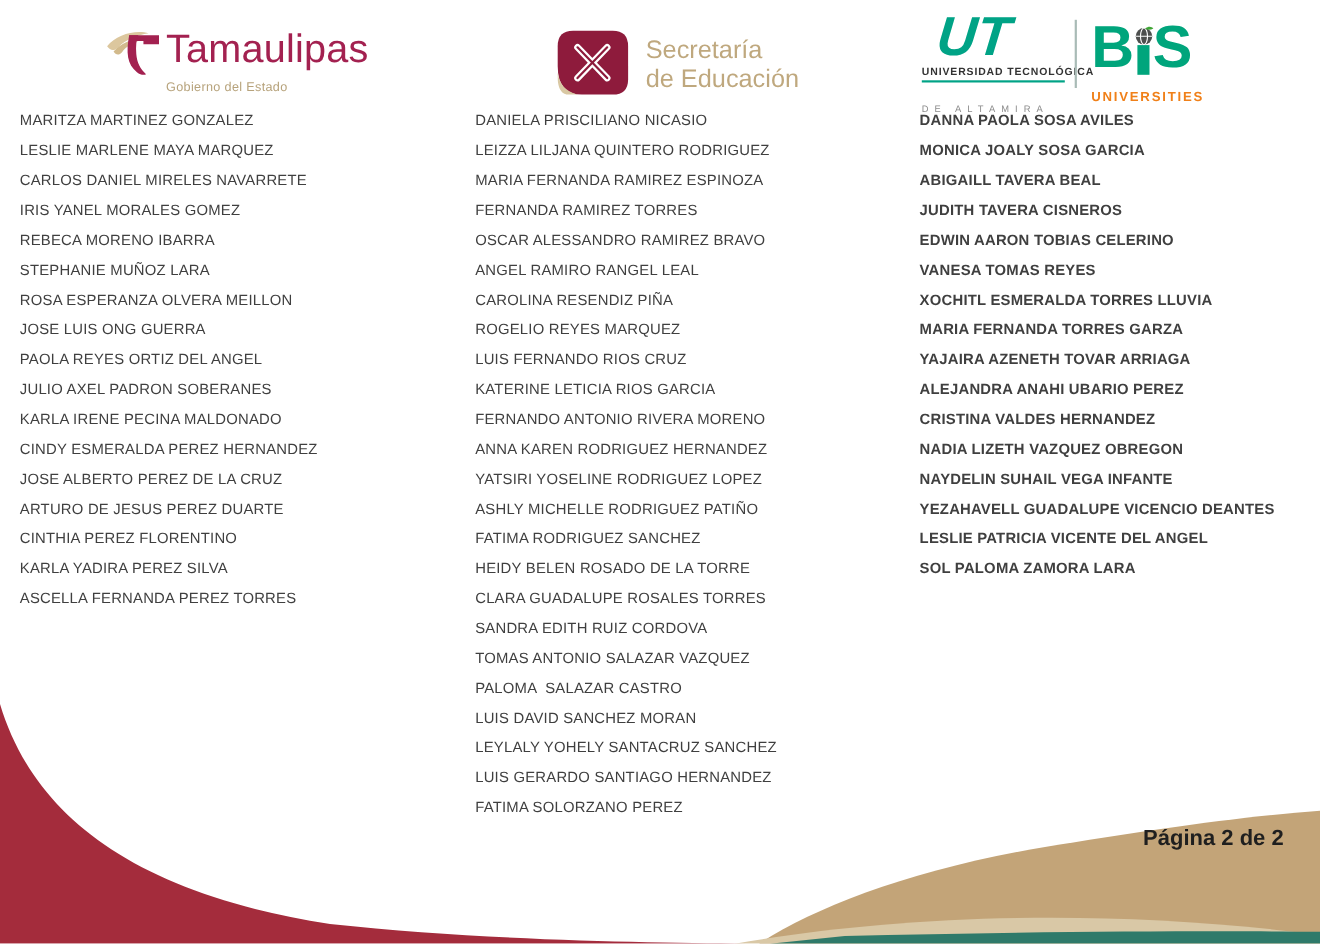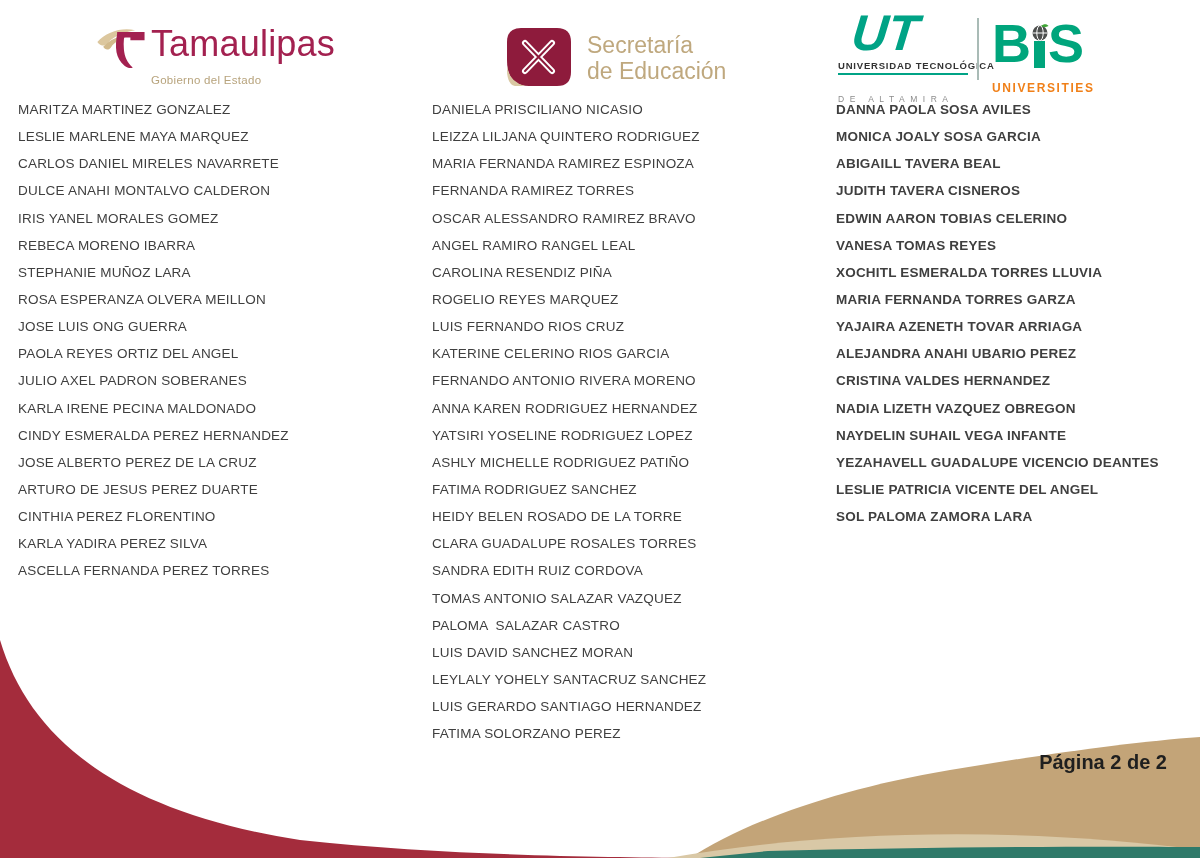--- a/index.html
+++ b/index.html
@@ -104,21 +104,20 @@
       </span>
       <span class="bis-letter">S</span>
     </div>
     <div class="bis-sub">UNIVERSITIES</div>
   </div>
 
   <div class="col col-1">
       <div class="name-item">MARITZA MARTINEZ GONZALEZ</div>
       <div class="name-item">LESLIE MARLENE MAYA MARQUEZ</div>
       <div class="name-item">CARLOS DANIEL MIRELES NAVARRETE</div>
-      <div class="name-item">DULCE ANAHI MONTALVO CALDERON</div>
       <div class="name-item">IRIS YANEL MORALES GOMEZ</div>
       <div class="name-item">REBECA MORENO IBARRA</div>
       <div class="name-item">STEPHANIE MUÑOZ LARA</div>
       <div class="name-item">ROSA ESPERANZA OLVERA MEILLON</div>
       <div class="name-item">JOSE LUIS ONG GUERRA</div>
       <div class="name-item">PAOLA REYES ORTIZ DEL ANGEL</div>
       <div class="name-item">JULIO AXEL PADRON SOBERANES</div>
       <div class="name-item">KARLA IRENE PECINA MALDONADO</div>
       <div class="name-item">CINDY ESMERALDA PEREZ HERNANDEZ</div>
       <div class="name-item">JOSE ALBERTO PEREZ DE LA CRUZ</div>
@@ -130,21 +129,21 @@
   <div class="col col-2">
       <div class="name-item">DANIELA PRISCILIANO NICASIO</div>
       <div class="name-item">LEIZZA LILJANA QUINTERO RODRIGUEZ</div>
       <div class="name-item">MARIA FERNANDA RAMIREZ ESPINOZA</div>
       <div class="name-item">FERNANDA RAMIREZ TORRES</div>
       <div class="name-item">OSCAR ALESSANDRO RAMIREZ BRAVO</div>
       <div class="name-item">ANGEL RAMIRO RANGEL LEAL</div>
       <div class="name-item">CAROLINA RESENDIZ PIÑA</div>
       <div class="name-item">ROGELIO REYES MARQUEZ</div>
       <div class="name-item">LUIS FERNANDO RIOS CRUZ</div>
-      <div class="name-item">KATERINE CELERINO RIOS GARCIA</div>
+      <div class="name-item">KATERINE LETICIA RIOS GARCIA</div>
       <div class="name-item">FERNANDO ANTONIO RIVERA MORENO</div>
       <div class="name-item">ANNA KAREN RODRIGUEZ HERNANDEZ</div>
       <div class="name-item">YATSIRI YOSELINE RODRIGUEZ LOPEZ</div>
       <div class="name-item">ASHLY MICHELLE RODRIGUEZ PATIÑO</div>
       <div class="name-item">FATIMA RODRIGUEZ SANCHEZ</div>
       <div class="name-item">HEIDY BELEN ROSADO DE LA TORRE</div>
       <div class="name-item">CLARA GUADALUPE ROSALES TORRES</div>
       <div class="name-item">SANDRA EDITH RUIZ CORDOVA</div>
       <div class="name-item">TOMAS ANTONIO SALAZAR VAZQUEZ</div>
       <div class="name-item">PALOMA  SALAZAR CASTRO</div>

